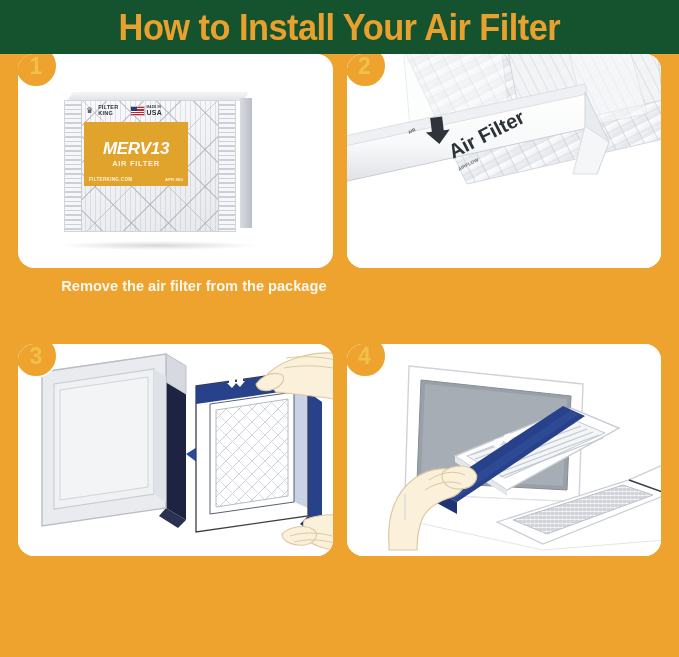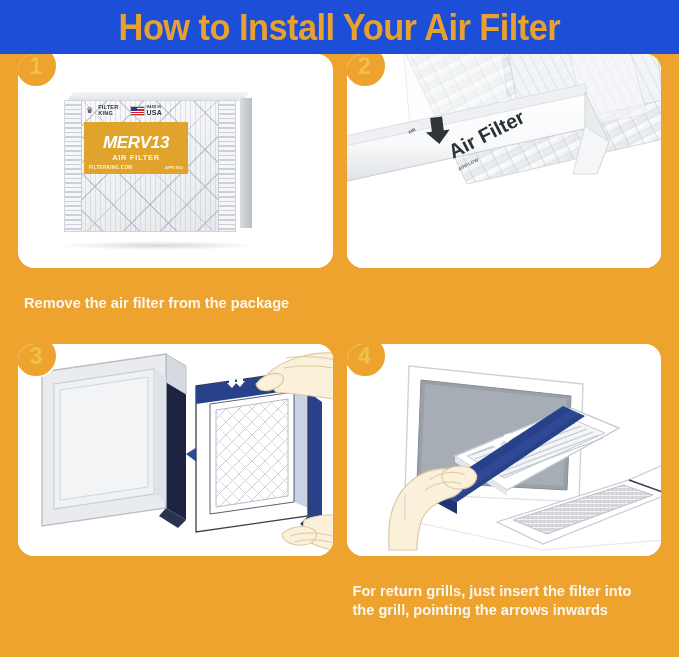--- a/index.html
+++ b/index.html
@@ -11,21 +11,21 @@
   }
   .infographic{
     position:relative;
     width:679px;height:657px;
     background:#ffffff;
     box-sizing:border-box;
   }
   
   .header-band{
     position:absolute;left:0;top:0;width:679px;height:54px;
-    background:#1d4ed8;
+    background:#14532d;
     display:flex;align-items:center;justify-content:center;
   }
   .title{
     font-family:"Liberation Sans", sans-serif;
     font-weight:bold;
     font-size:37px;
     letter-spacing:-0.6px;
     color:#e8a02e;
     transform:scaleX(0.93);
     white-space:nowrap;
@@ -64,26 +64,26 @@
     background:#eda32e;
     border:2.5px solid #ffffff;
     box-sizing:border-box;
     display:flex;align-items:center;justify-content:center;
     color:#f0c04a;
     font-size:23px;font-weight:bold;
     z-index:6;
     font-family:"Liberation Sans", sans-serif;
   }
   .caption{
-    text-align:left;
+    text-align:right;
     color:#fdf6ec;
     font-weight:bold;
     font-size:14.6px;
     line-height:1.32;
-    padding:26px 6px 0 6px;
+    padding:9px 6px 0 6px;
     font-family:"Liberation Sans", sans-serif;
   }
 
   
   .stage{position:absolute;inset:0;}
   .filter-box{
     position:absolute;left:46px;top:38px;width:188px;height:140px;
   }
   .fb-top{
     position:absolute;left:6px;top:0;width:176px;height:9px;
@@ -109,21 +109,21 @@
       repeating-linear-gradient(90deg, rgba(190,195,203,.5) 0 1px, transparent 1px 5px);
   }
   .pleat-l,.pleat-r{
     position:absolute;top:0;bottom:0;width:16px;
     background:repeating-linear-gradient(180deg,#f6f7f8 0 3px,#ccd0d6 3px 4.6px);
     border-right:1px solid #c9ced4;
   }
   .pleat-l{left:0;}
   .pleat-r{right:0;border-right:none;border-left:1px solid #c9ced4;}
   .label{
-    position:absolute;left:20px;top:30px;width:104px;height:52px;
+    position:absolute;left:20px;top:30px;width:104px;height:64px;
     background:#e0a32b;
     display:flex;flex-direction:column;justify-content:center;
     z-index:3;
   }
   .label-merv{
     color:#ffffff;font-weight:bold;font-style:italic;font-size:17px;
     text-align:center;line-height:1;letter-spacing:-0.3px;
   }
   .label-sub{
     color:#fff3db;font-weight:bold;font-size:7.5px;letter-spacing:.7px;
@@ -437,17 +437,16 @@
               <path d="M82 136 C94 128, 108 126, 118 131"></path>
               <path d="M78 146 C90 138, 104 136, 114 140"></path>
             </g>
 
             <path d="M58 150 L58 176" stroke="#d6d9de" stroke-width="1.2" fill="none"></path>
           </svg>
 
         </div>
         <div class="badge">4</div>
       </div>
-      <div class="caption">For return grills, just insert the filter into the grill, pointing the arrows inwards</div>
     </div>
 
   </div>
 </div>
 
 </body></html>

